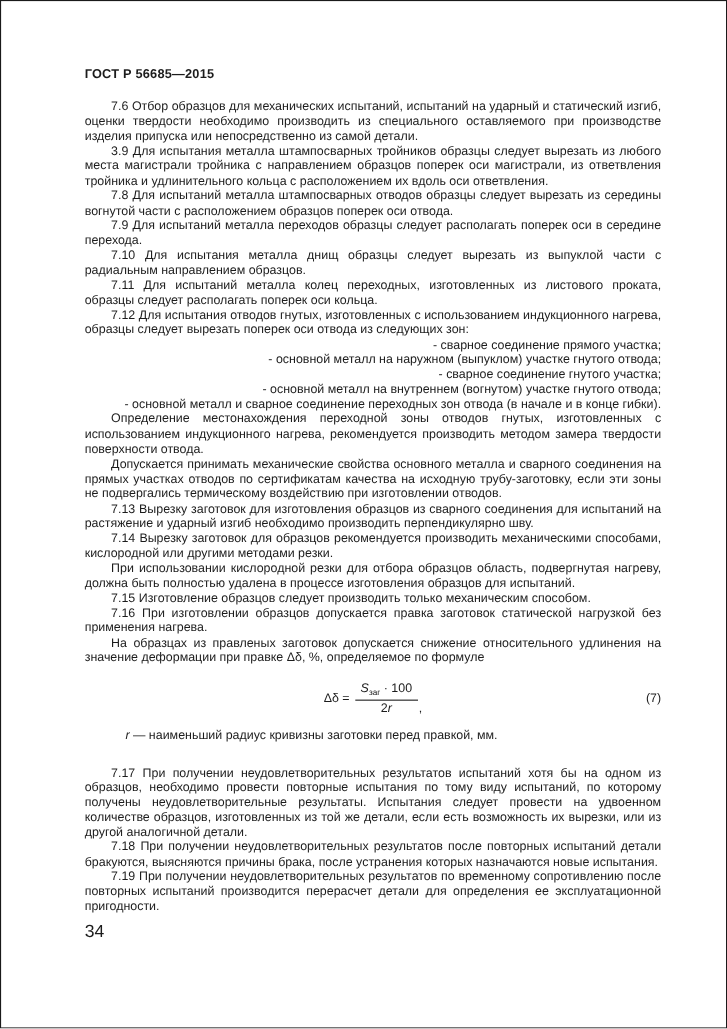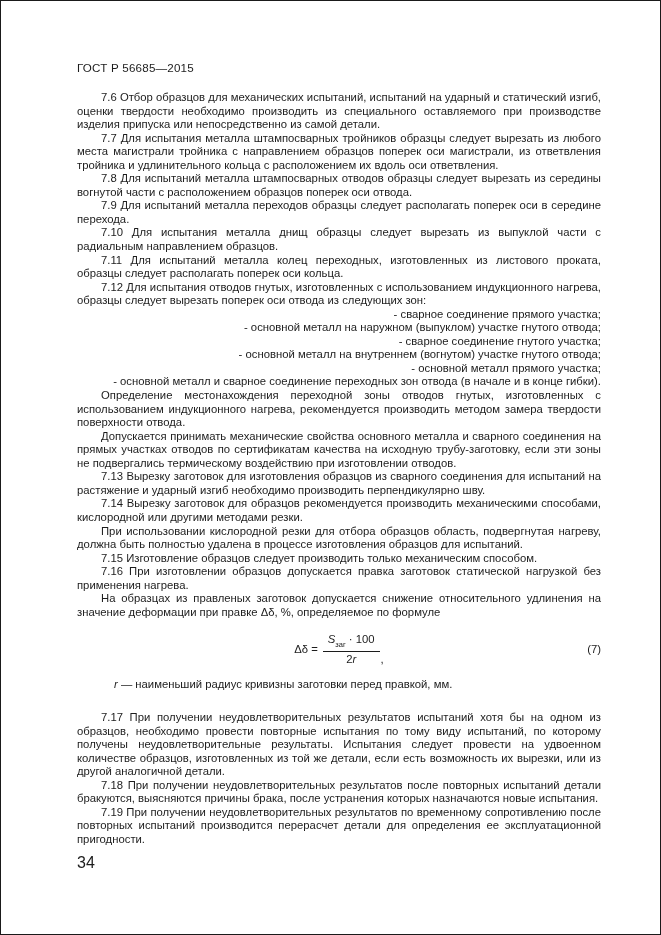--- a/index.html
+++ b/index.html
@@ -14,21 +14,21 @@
     color: #1c1c1c;
     overflow: hidden;
   }
   .content {
     position: absolute;
     left: 76px;
     top: 60px;
     width: 524px;
   }
   .doc-header {
-    font-weight: normal;
+    font-weight: bold;
     font-size: 11.6px;
     letter-spacing: 0.2px;
     margin: 0 0 17px 0;
   }
   p.para {
     margin: 0;
     font-size: 11.3px;
     line-height: 13.55px;
     text-align: justify;
     text-indent: 24px;
@@ -81,33 +81,32 @@
 </style>
 </head>
 <body>
 
 <div class="page">
   <div class="content">
 
     <div class="doc-header">ГОСТ Р 56685—2015</div>
 
     <p class="para">7.6 Отбор образцов для механических испытаний, испытаний на ударный и статический изгиб, оценки твердости необходимо производить из специального оставляемого при производстве изделия припуска или непосредственно из самой детали.</p>
-    <p class="para">7.7 Для испытания металла штампосварных тройников образцы следует вырезать из любого места магистрали тройника с направлением образцов поперек оси магистрали, из ответвления тройника и удлинительного кольца с расположением их вдоль оси ответвления.</p>
+    <p class="para">3.9 Для испытания металла штампосварных тройников образцы следует вырезать из любого места магистрали тройника с направлением образцов поперек оси магистрали, из ответвления тройника и удлинительного кольца с расположением их вдоль оси ответвления.</p>
     <p class="para">7.8 Для испытаний металла штампосварных отводов образцы следует вырезать из середины вогнутой части с расположением образцов поперек оси отвода.</p>
     <p class="para">7.9 Для испытаний металла переходов образцы следует располагать поперек оси в середине перехода.</p>
     <p class="para">7.10 Для испытания металла днищ образцы следует вырезать из выпуклой части с радиальным направлением образцов.</p>
     <p class="para">7.11 Для испытаний металла колец переходных, изготовленных из листового проката, образцы следует располагать поперек оси кольца.</p>
     <p class="para">7.12 Для испытания отводов гнутых, изготовленных с использованием индукционного нагрева, образцы следует вырезать поперек оси отвода из следующих зон:</p>
 
     <ul class="bullet-list">
       <li>- сварное соединение прямого участка;</li>
       <li>- основной металл на наружном (выпуклом) участке гнутого отвода;</li>
       <li>- сварное соединение гнутого участка;</li>
       <li>- основной металл на внутреннем (вогнутом) участке гнутого отвода;</li>
-      <li>- основной металл прямого участка;</li>
       <li>- основной металл и сварное соединение переходных зон отвода (в начале и в конце гибки).</li>
     </ul>
 
     <p class="para">Определение местонахождения переходной зоны отводов гнутых, изготовленных с использованием индукционного нагрева, рекомендуется производить методом замера твердости поверхности отвода.</p>
     <p class="para">Допускается принимать механические свойства основного металла и сварного соединения на прямых участках отводов по сертификатам качества на исходную трубу-заготовку, если эти зоны не подвергались термическому воздействию при изготовлении отводов.</p>
     <p class="para">7.13 Вырезку заготовок для изготовления образцов из сварного соединения для испытаний на растяжение и ударный изгиб необходимо производить перпендикулярно шву.</p>
     <p class="para">7.14 Вырезку заготовок для образцов рекомендуется производить механическими способами, кислородной или другими методами резки.</p>
     <p class="para">При использовании кислородной резки для отбора образцов область, подвергнутая нагреву, должна быть полностью удалена в процессе изготовления образцов для испытаний.</p>
     <p class="para">7.15 Изготовление образцов следует производить только механическим способом.</p>
     <p class="para">7.16 При изготовлении образцов допускается правка заготовок статической нагрузкой без применения нагрева.</p>

